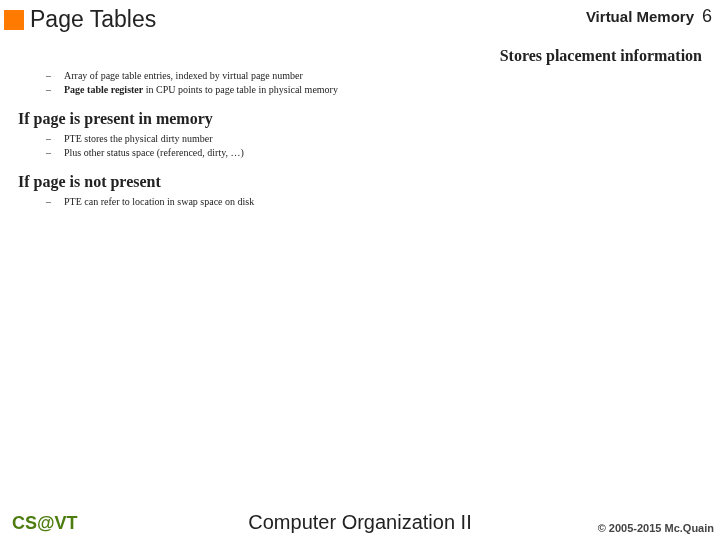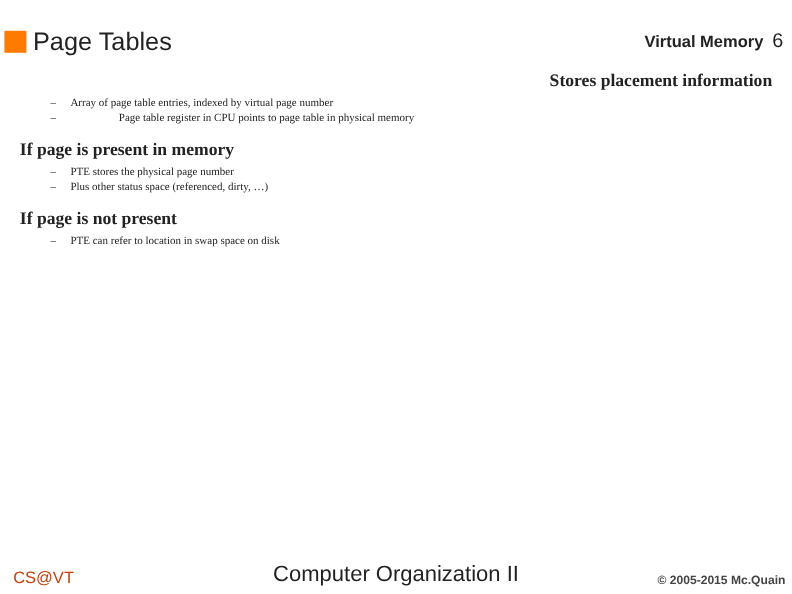--- a/index.html
+++ b/index.html
@@ -6,24 +6,22 @@
   body {
     width: 720px;
     height: 540px;
     background: #fff;
     font-family: Georgia, 'Times New Roman', serif;
     position: relative;
     overflow: hidden;
   }
   .header {
     display: flex;
-    align-items: center;
     justify-content: space-between;
     padding: 6px 8px 4px 4px;
-    margin-top: 18px;
   }
   .title-group {
     display: flex;
     align-items: center;
     gap: 6px;
   }
   .accent-box {
     width: 20px;
     height: 20px;
     background: #ff7a00;
@@ -70,36 +68,36 @@
   ul.subs li {
     font-size: 10px;
     line-height: 1.35;
     position: relative;
   }
   ul.subs li::before {
     content: "–";
     position: absolute;
     left: -18px;
   }
-  .b { font-weight: 400; margin-left: 44px; }
+  .b { font-weight: 700; }
   .footer {
     position: absolute;
     bottom: 6px;
     left: 0;
     width: 100%;
     display: flex;
     align-items: flex-end;
     justify-content: space-between;
     padding: 0 6px 0 12px;
     font-family: Arial, Helvetica, sans-serif;
   }
   .footer-left {
-    font-size: 15px;
-    font-weight: 400;
-    color: #c2410c;
+    font-size: 18px;
+    font-weight: 700;
+    color: #4d7c0f;
   }
   .footer-center {
     position: absolute;
     left: 50%;
     transform: translateX(-50%);
     font-size: 20px;
     font-weight: 400;
     color: #222;
   }
   .footer-right {
@@ -125,21 +123,21 @@
 <div class="content">
 
   <div class="section-head first">Stores placement information</div>
   <ul class="subs">
     <li><span>Array of page table entries, indexed by virtual page number</span></li>
     <li><span class="b">Page table register</span><span> in CPU points to page table in physical memory</span></li>
   </ul>
 
   <div class="section-head">If page is present in memory</div>
   <ul class="subs">
-    <li><span>PTE stores the physical page number</span></li>
+    <li><span>PTE stores the physical dirty number</span></li>
     <li><span>Plus other status space (referenced, dirty, …)</span></li>
   </ul>
 
   <div class="section-head">If page is not present</div>
   <ul class="subs">
     <li><span>PTE can refer to location in swap space on disk</span></li>
   </ul>
 
 </div>
 

